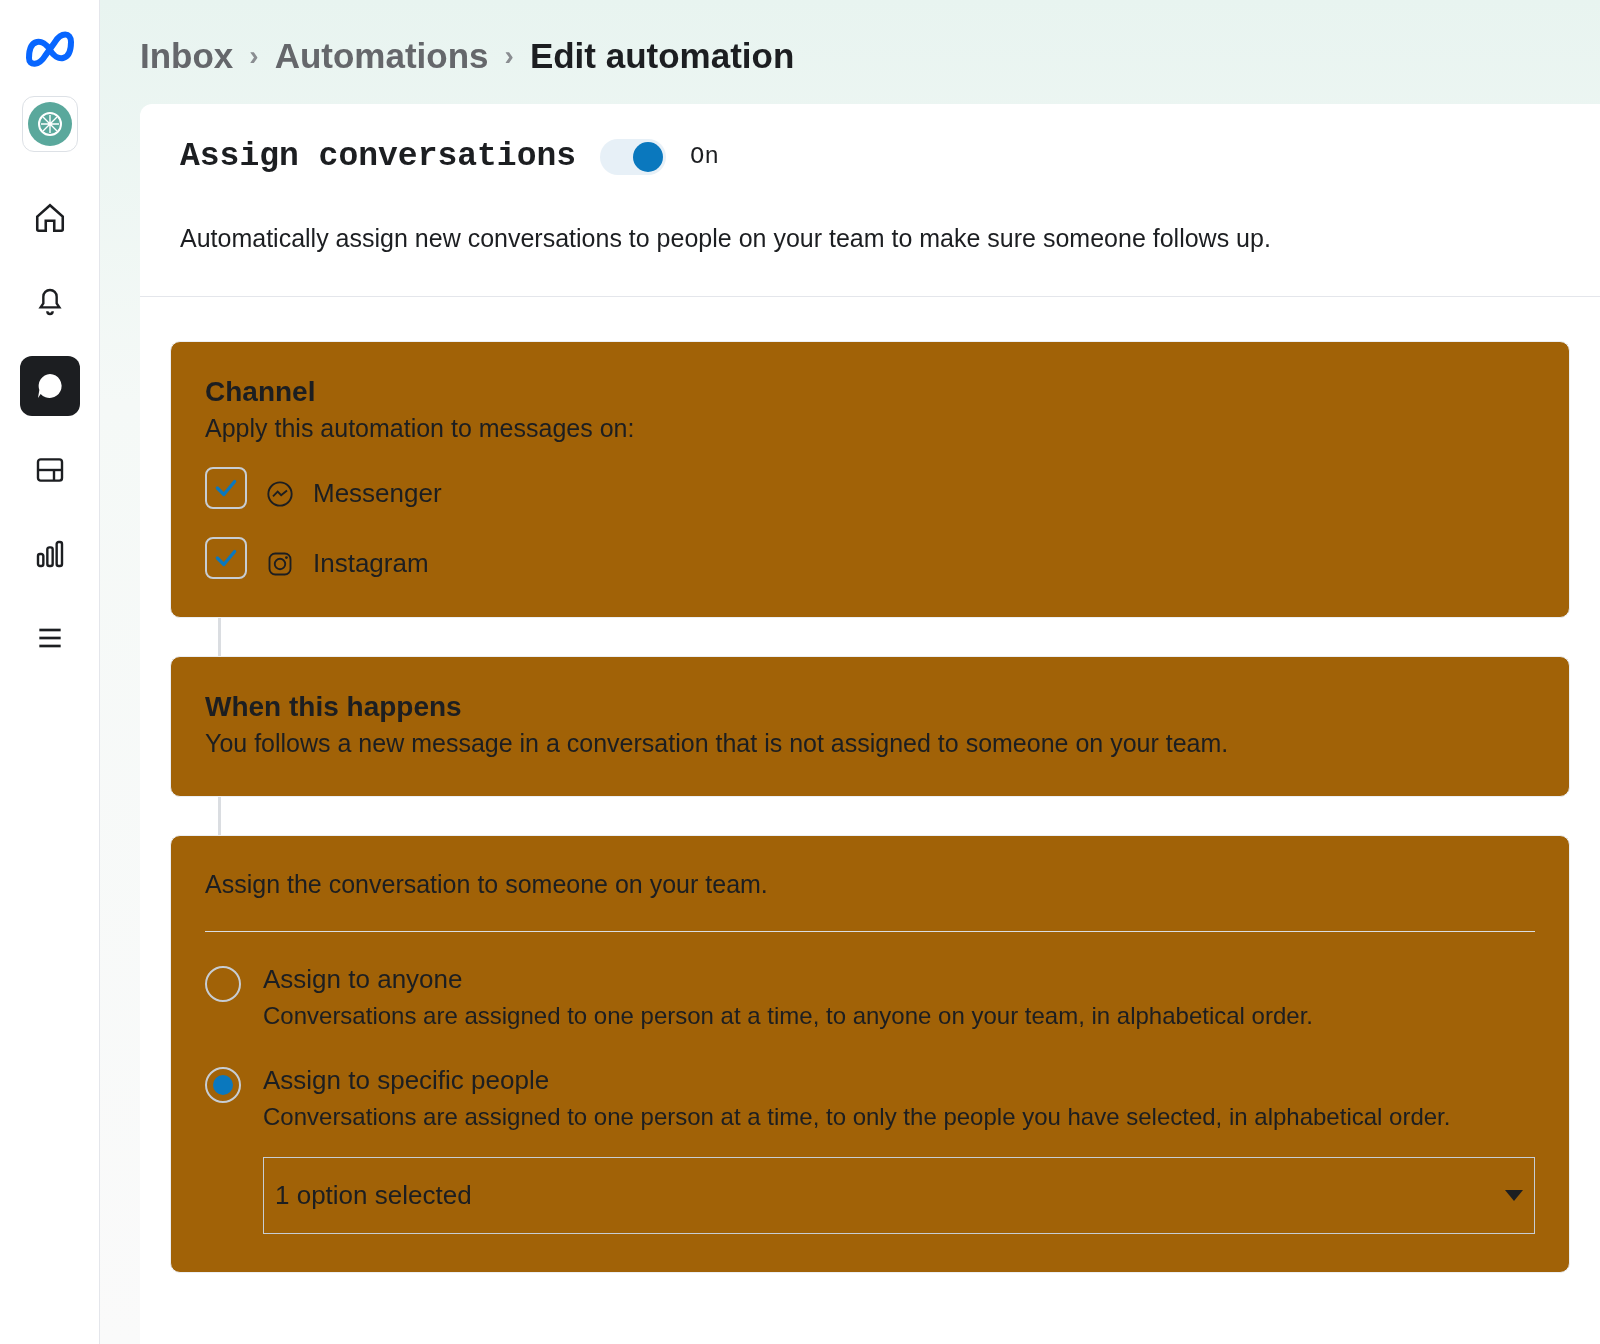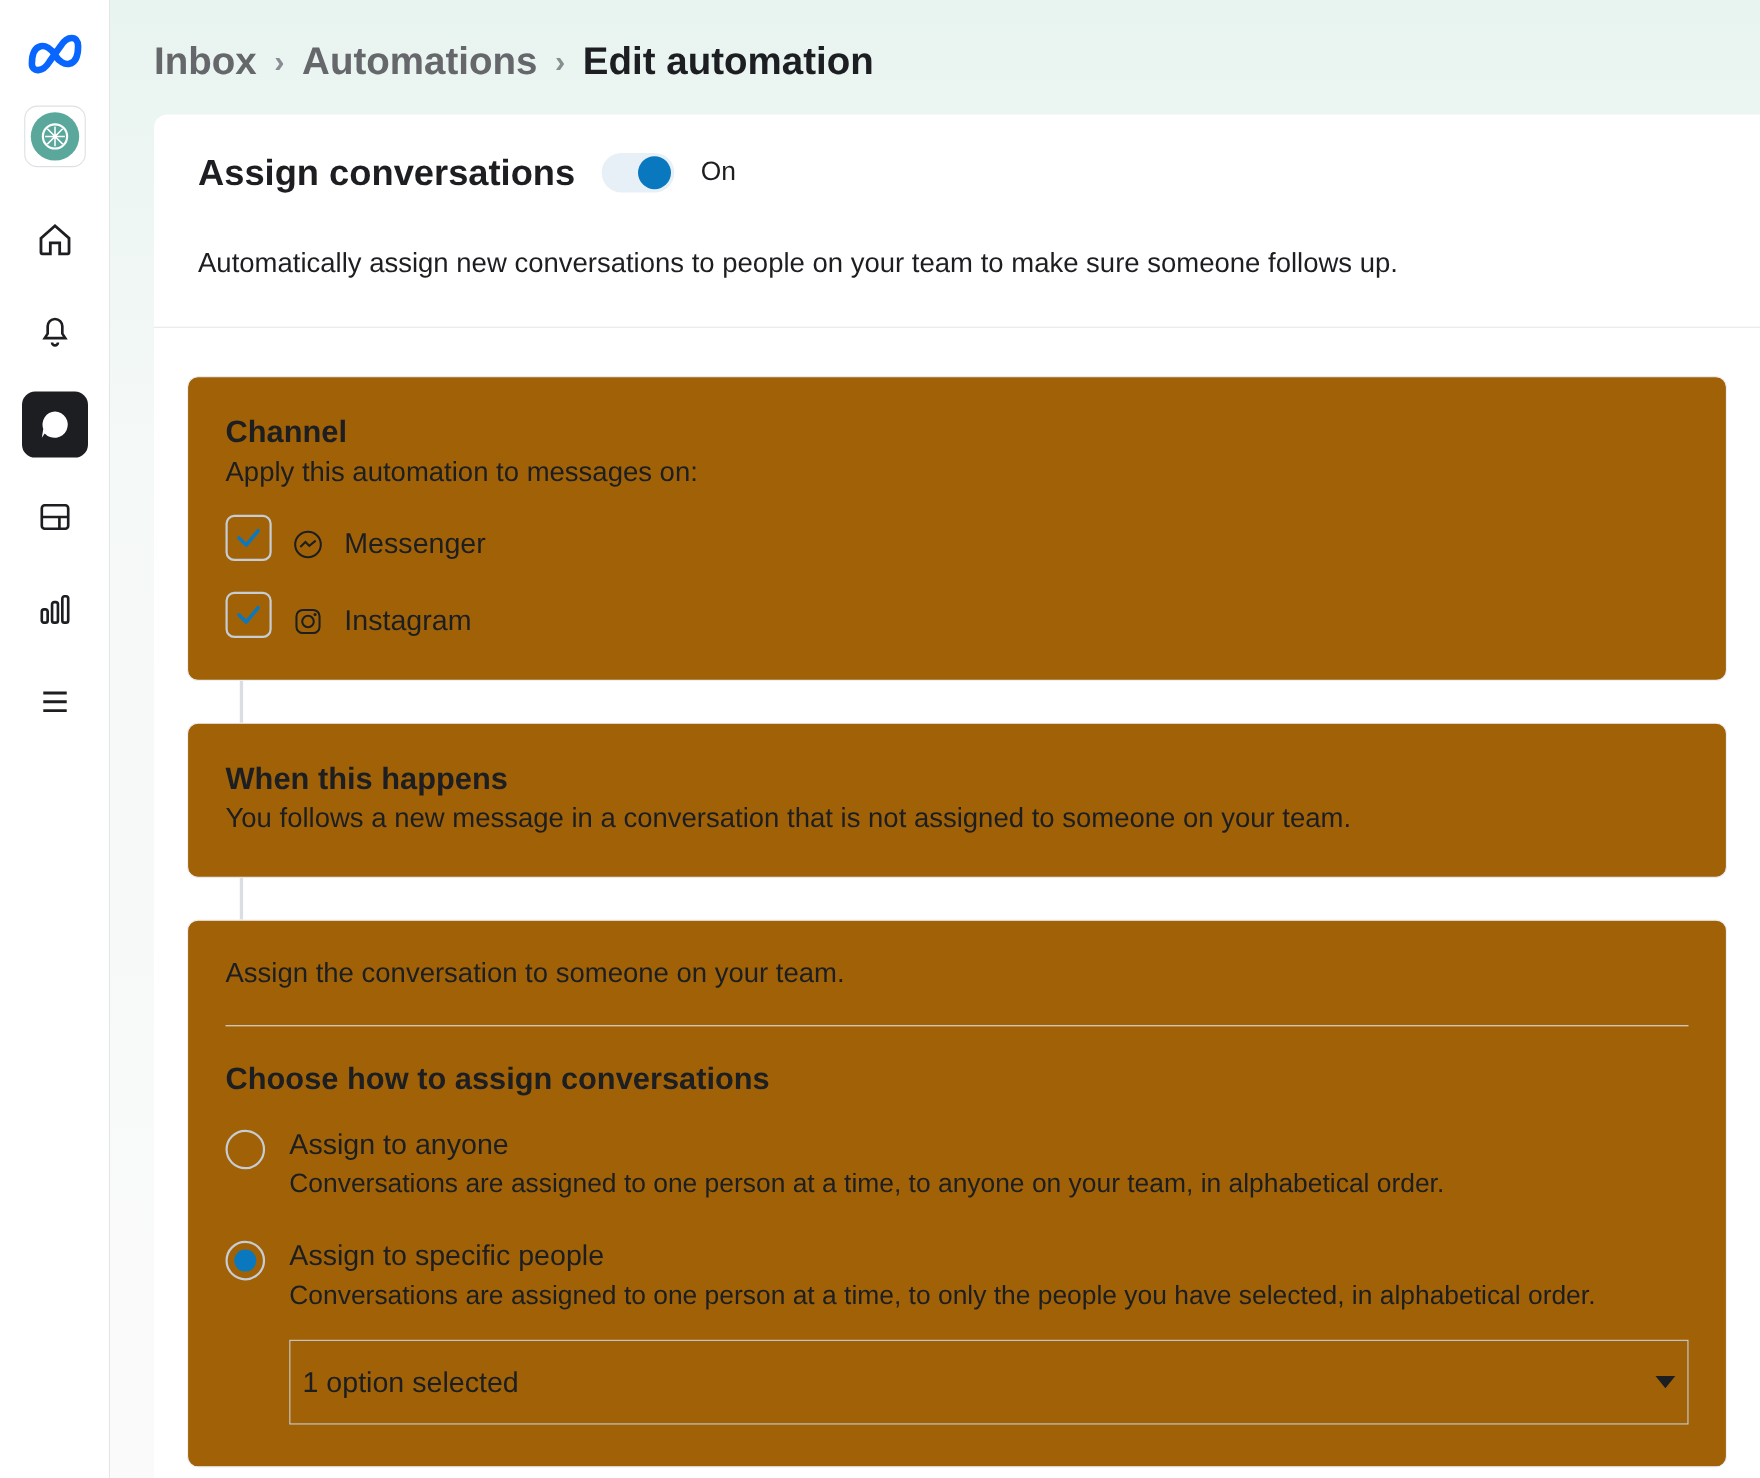--- a/index.html
+++ b/index.html
@@ -84,20 +84,21 @@
 }
 .panel-header {
   padding: 34px 40px 40px 40px;
   border-bottom: 1px solid #e4e6eb;
 }
 .title-row {
   display: flex;
   align-items: center;
   gap: 24px;
   margin-bottom: 22px;
+  font-family: Liberation Mono, monospace;
 }
 .panel-title {
   font-size: 33px;
   font-weight: 700;
   color: #1c1e21;
 }
 .toggle {
   width: 66px;
   height: 36px;
   background: #e7f0f7;
@@ -371,21 +372,20 @@
         <div class="section-subtitle">You follows a new message in a conversation that is not assigned to someone on your team.</div>
       </div>
 
       <div class="connector"></div>
 
       <div class="card">
         <div class="section-subtitle">Assign the conversation to someone on your team.</div>
 
         <div class="divider"></div>
 
-        <div class="section-title">Choose how to assign conversations</div>
 
         <div class="option-list">
           <div class="option-row">
             <div class="radio"></div>
             <div class="option-text">
               <div class="option-title">Assign to anyone</div>
               <div class="option-desc">Conversations are assigned to one person at a time, to anyone on your team, in alphabetical order.</div>
             </div>
           </div>
           <div class="option-row">

